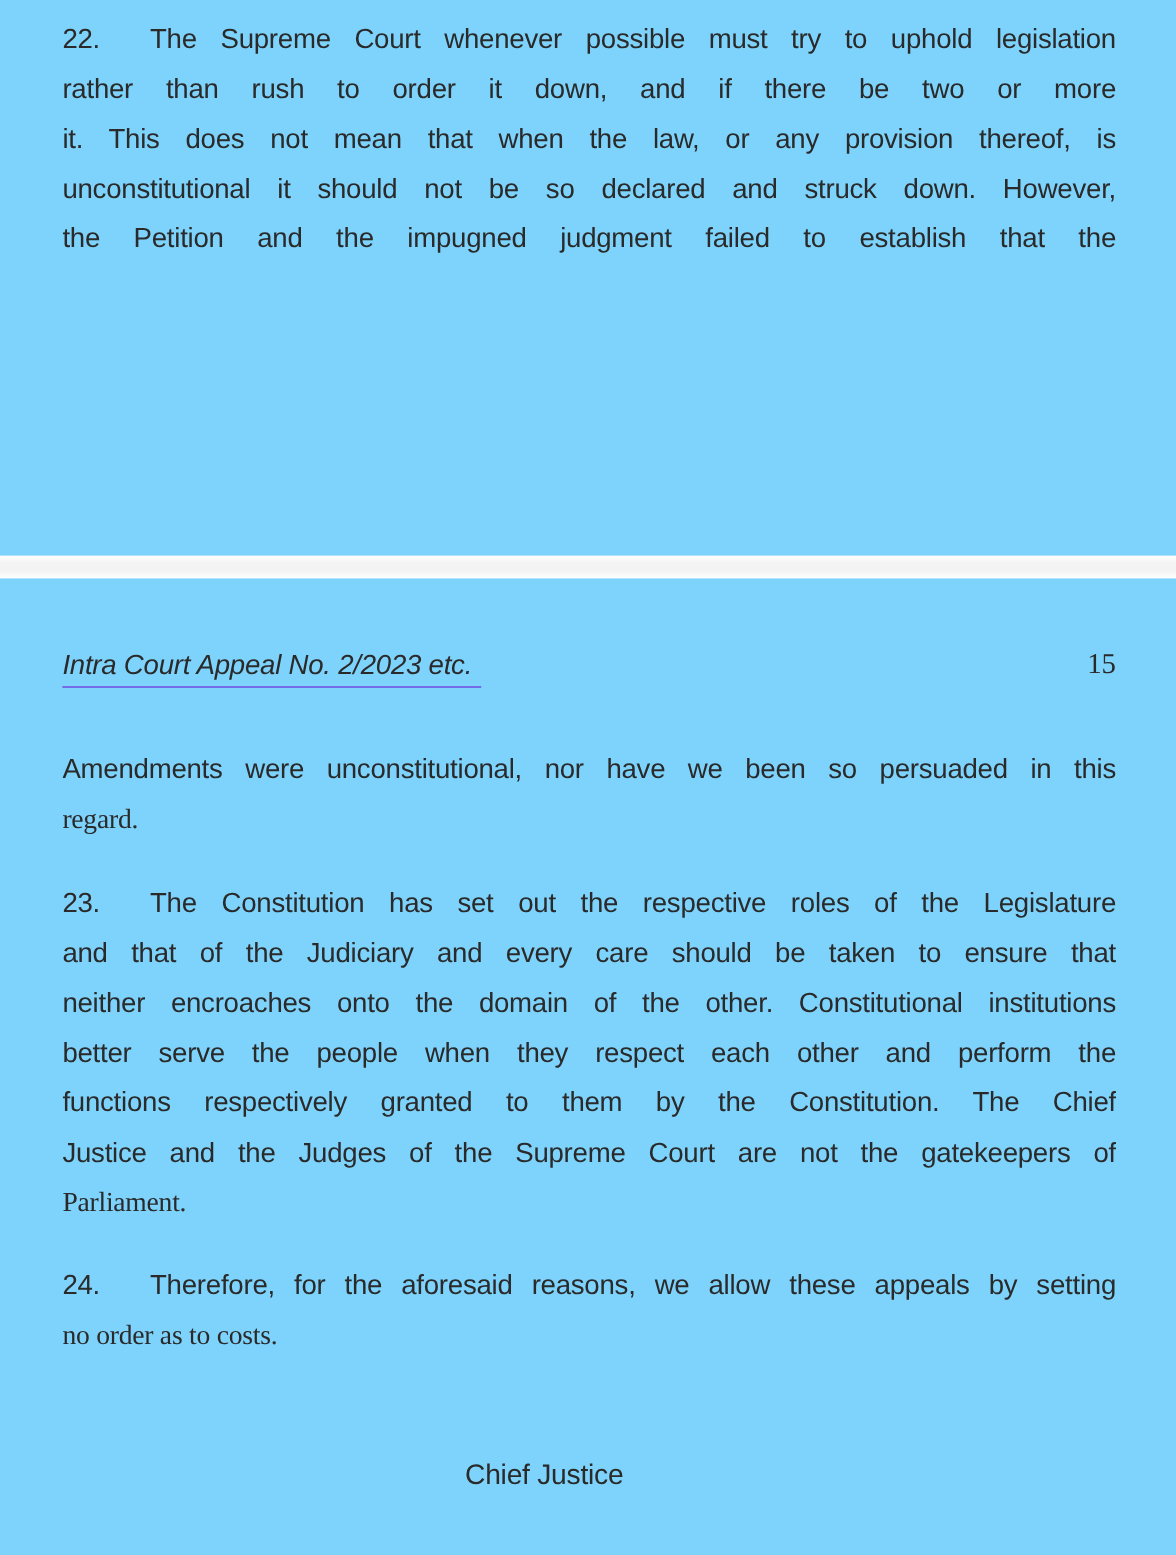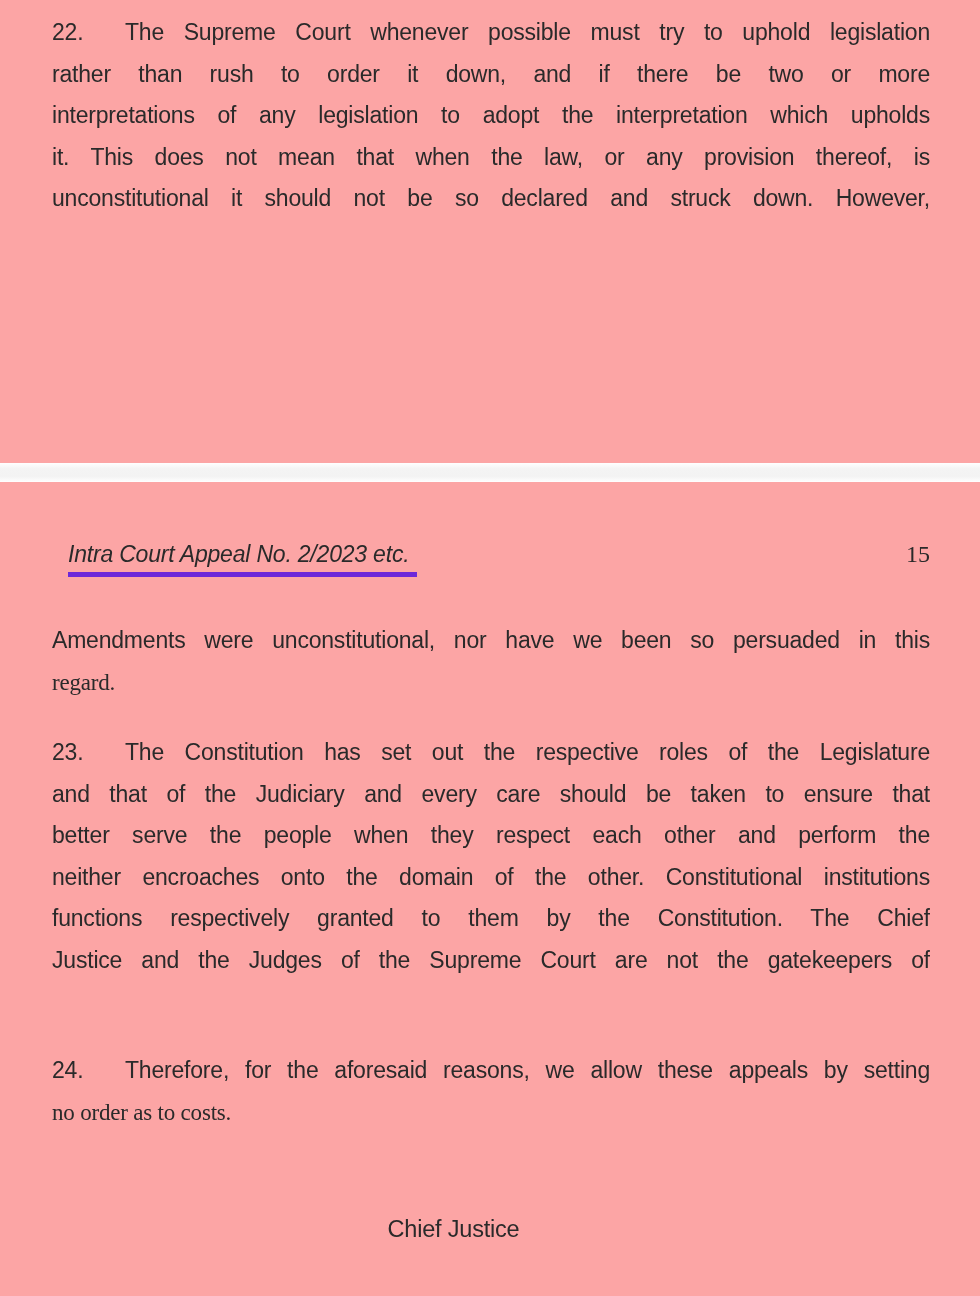--- a/index.html
+++ b/index.html
@@ -11,21 +11,21 @@
     width: 980px;
     height: 1296px;
     overflow: hidden;
     font-family: "Liberation Sans", sans-serif;
     color: #2a2a2a;
   }
   .viewport {
     position: relative;
     width: 980px;
     height: 1296px;
-    background: #fca5a5;
+    background: #7dd3fc;
   }
   .abs {
     position: absolute;
     left: 52px;
     width: 878px;
   }
   
   .para { font-size: 23px; letter-spacing: -0.2px; }
   .line {
     height: 41.5px;
@@ -61,23 +61,22 @@
     top: 542px;
     display: flex;
     justify-content: space-between;
     align-items: flex-start;
   }
   .case-title {
     font-style: italic;
     font-size: 23px;
     line-height: 25px;
     letter-spacing: -0.2px;
-    border-bottom: 5px solid #6d28d9;
+    border-bottom: 1px solid #6d28d9;
     padding: 0 8px 5px 0;
-    margin-left: 16px;
   }
   .page-num {
     font-family: "Liberation Serif", serif;
     font-size: 24px;
     line-height: 25px;
   }
   .signature {
     position: absolute;
     left: 52px;
     width: 878px;
@@ -93,47 +92,48 @@
 </style>
 </head>
 <body>
 
 <div class="viewport">
 
   <section>
     <div class="para abs" style="top:12px">
         <div class="line"><span class="para-num">22.</span>The Supreme Court whenever possible must try to uphold legislation</div>
         <div class="line">rather than rush to order it down, and if there be two or more</div>
-        <div class="line">interpretations of any legislation to adopt the interpretation which upholds</div>
         <div class="line">it. This does not mean that when the law, or any provision thereof, is</div>
         <div class="line">unconstitutional it should not be so declared and struck down. However,</div>
+        <div class="line">the Petition and the impugned judgment failed to establish that the</div>
       </div>
   </section>
 
   <div class="page-separator"></div>
 
   <section>
 
     <div class="running-header">
       <span class="case-title">Intra Court Appeal No. 2/2023 etc.</span>
       <span class="page-num">15</span>
     </div>
 
     <div class="para abs" style="top:620px">
         <div class="line">Amendments were unconstitutional, nor have we been so persuaded in this</div>
         <div class="line last">regard.</div>
       </div>
 
     <div class="para abs" style="top:732px">
         <div class="line"><span class="para-num">23.</span>The Constitution has set out the respective roles of the Legislature</div>
         <div class="line">and that of the Judiciary and every care should be taken to ensure that</div>
+        <div class="line">neither encroaches onto the domain of the other. Constitutional institutions</div>
         <div class="line">better serve the people when they respect each other and perform the</div>
-        <div class="line">neither encroaches onto the domain of the other. Constitutional institutions</div>
         <div class="line">functions respectively granted to them by the Constitution. The Chief</div>
         <div class="line">Justice and the Judges of the Supreme Court are not the gatekeepers of</div>
+        <div class="line last">Parliament.</div>
       </div>
 
     <div class="para abs" style="top:1050px">
         <div class="line"><span class="para-num">24.</span>Therefore, for the aforesaid reasons, we allow these appeals by setting</div>
         <div class="line last">no order as to costs.</div>
       </div>
 
     <div class="signature">Chief Justice</div>
 
   </section>

